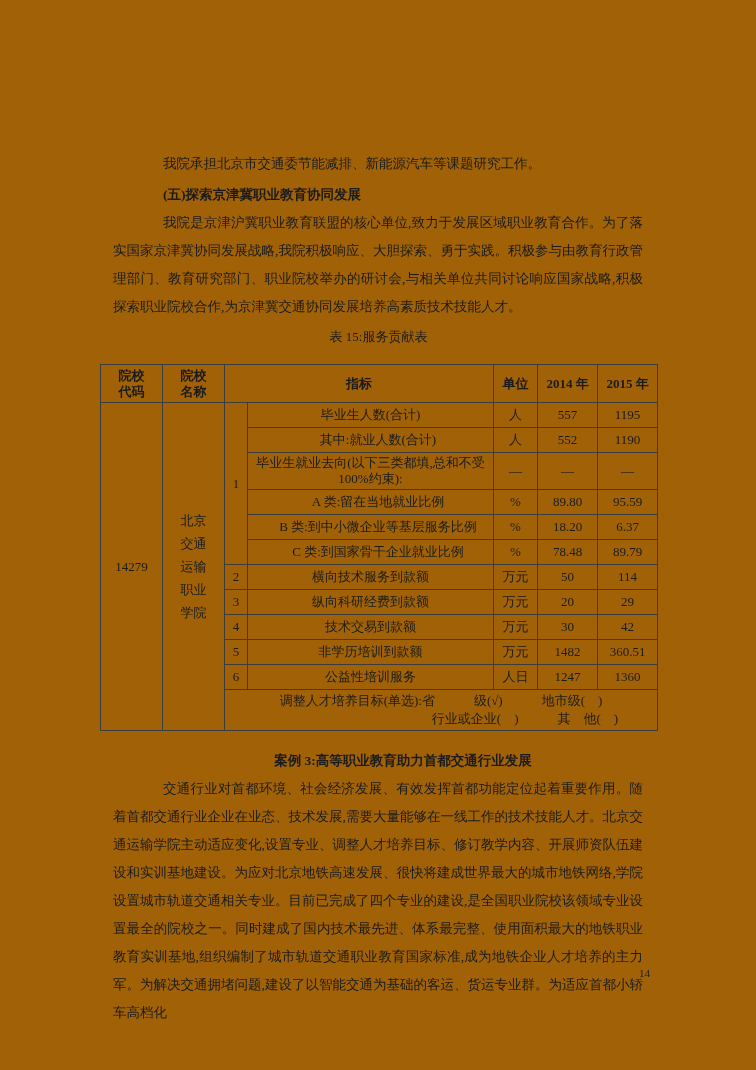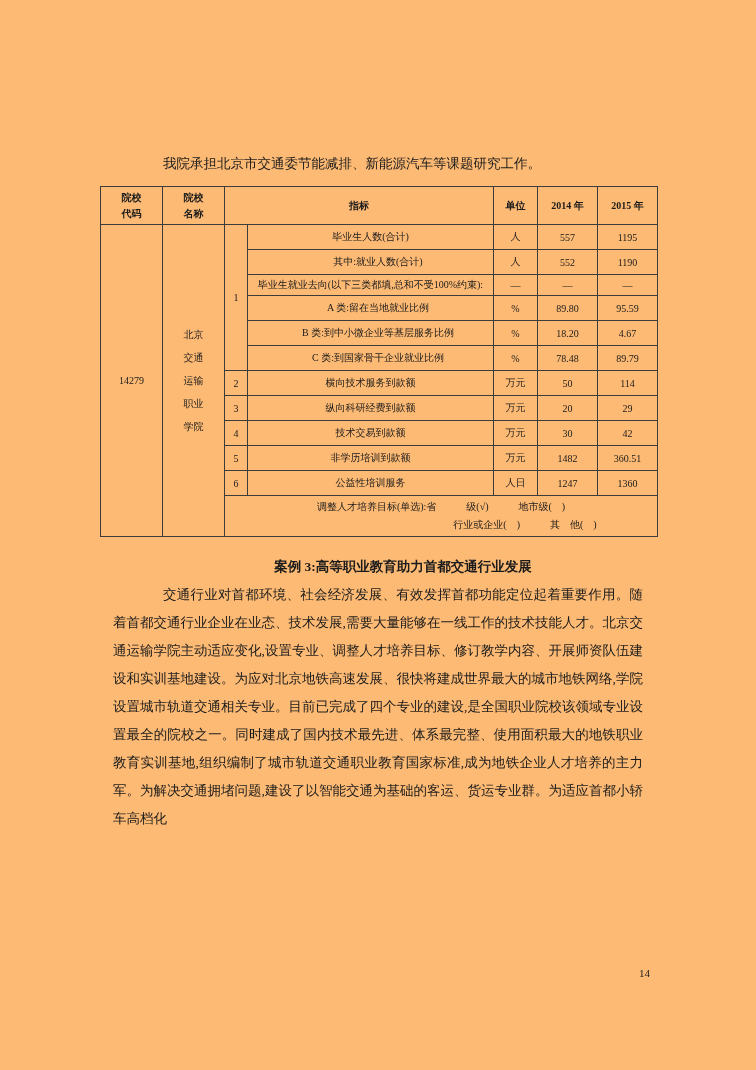--- a/index.html
+++ b/index.html
@@ -1,37 +1,37 @@
 <!DOCTYPE html>
 <html><head>
 <meta charset="utf-8">
 <style>
   html,body { margin:0; padding:0; background:#ffffff; }
   .page {
     position:relative;
     width:756px; height:1070px;
-    background:#fdba74;
+    background:#a16207;
     font-family:"Liberation Serif","DejaVu Serif",serif;
     color:#1b1b1b;
     overflow:hidden;
   }
   .content { position:absolute; left:100px; top:150px; width:557px; }
   .para {
     font-size:13.5px; line-height:28px;
     text-align:justify; text-indent:50px;
     margin:0 14px 0 13px;
   }
   .sec-heading {
     font-weight:bold; font-size:13.5px; line-height:28px;
     text-indent:50px; margin:3px 14px 0 13px;
   }
   .caption { text-align:center; font-size:13px; line-height:26px; margin-top:3px; }
   table.svc {
     border-collapse:collapse; width:557px; table-layout:fixed;
-    font-size:10px; margin-top:8px;
+    font-size:13px; margin-top:14px;
   }
   table.svc th, table.svc td {
     border:1px solid #3c3c3c; padding:2px 3px;
     text-align:center; vertical-align:middle;
     overflow:hidden;
   }
   table.svc th { font-weight:bold; line-height:16px; }
   tr.r { height:25px; }
   tr.hdr { height:38px; }
   .prewrap { white-space:pre-wrap; }
@@ -47,22 +47,25 @@
   .pagenum { position:absolute; left:620px; top:967px; font-size:11px;margin-left:19px; }
 </style>
 </head>
 <body>
 
 <div class="page">
   <div class="content">
 
     <p class="para">我院承担北京市交通委节能减排、新能源汽车等课题研究工作。</p>
 
+    <p class="sec-heading">(五)探索京津冀职业教育协同发展</p>
 
+    <p class="para">我院是京津沪冀职业教育联盟的核心单位,致力于发展区域职业教育合作。为了落实国家京津冀协同发展战略,我院积极响应、大胆探索、勇于实践。积极参与由教育行政管理部门、教育研究部门、职业院校举办的研讨会,与相关单位共同讨论响应国家战略,积极探索职业院校合作,为京津冀交通协同发展培养高素质技术技能人才。</p>
 
+    <div class="caption">表 15:服务贡献表</div>
 
     <table class="svc">
       <colgroup>
         <col style="width:62px">
           <col style="width:62px">
           <col style="width:23px">
         <col style="width:246px">
           <col style="width:44px">
           <col style="width:60px">
           <col style="width:60px">
@@ -107,21 +110,21 @@
         <tr class="r">
           <td class="ind lv2">A 类:留在当地就业比例</td>
           <td>%</td>
           <td>89.80</td>
           <td>95.59</td>
         </tr>
         <tr class="r">
           <td class="ind lv2">B 类:到中小微企业等基层服务比例</td>
           <td>%</td>
           <td>18.20</td>
-          <td>4.67</td>
+          <td>6.37</td>
         </tr>
         <tr class="r">
           <td class="ind lv2">C 类:到国家骨干企业就业比例</td>
           <td>%</td>
           <td>78.48</td>
           <td>89.79</td>
         </tr>
         <tr class="r">
           <td>2</td>
           <td class="ind">横向技术服务到款额</td>

